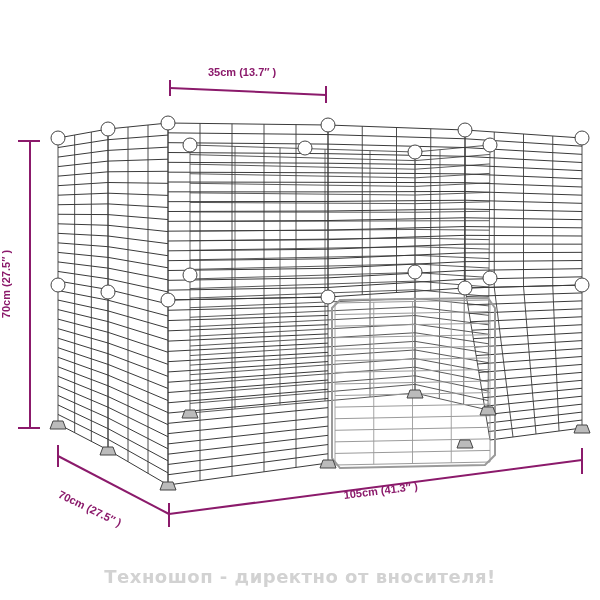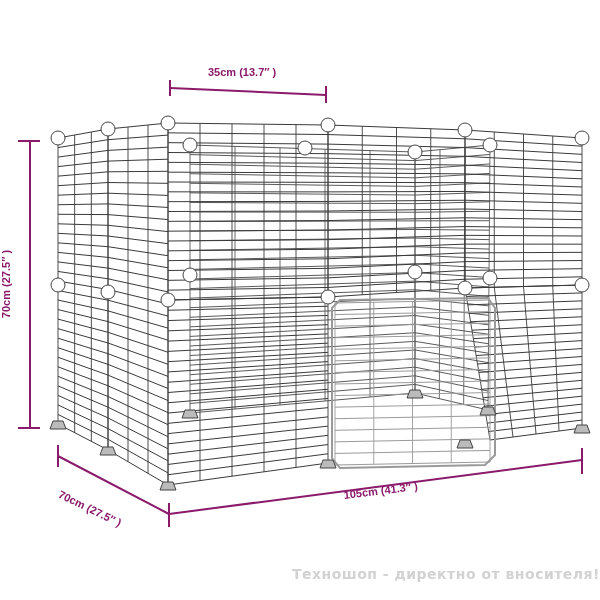--- a/index.html
+++ b/index.html
@@ -1,19 +1,19 @@
 <!DOCTYPE html>
 <html><head>
 <meta charset="utf-8">
 <style>
   html, body { margin:0; padding:0; background:#ffffff; }
   #stage { position:relative; width:600px; height:600px; overflow:hidden; background:#ffffff; font-family:"Liberation Sans", sans-serif; }
   svg { position:absolute; left:0; top:0; }
   .dim-label { position:absolute; font-family:"Liberation Sans", sans-serif; font-weight:bold; font-size:11px; white-space:nowrap; }
-  .watermark { position:absolute; left:0; width:600px; top:566px; text-align:right; font-family:"DejaVu Sans", sans-serif; font-weight:bold; font-size:14px; letter-spacing:0.5px; }
+  .watermark { position:absolute; left:0; width:600px; top:566px; text-align:center; font-family:"DejaVu Sans", sans-serif; font-weight:bold; font-size:18px; letter-spacing:0.5px; }
 </style>
 </head>
 <body>
 
 <div id="stage">
 
   <svg id="cage" width="600" height="600" viewBox="0 0 600 600">
       <line x1="190" y1="145" x2="415" y2="152" stroke="#5a5a5a" stroke-width="1"></line>
       <line x1="190" y1="154.57142857142858" x2="415" y2="160.60714285714286" stroke="#5a5a5a" stroke-width="1"></line>
       <line x1="190" y1="164.14285714285714" x2="415" y2="169.21428571428572" stroke="#5a5a5a" stroke-width="1"></line>

